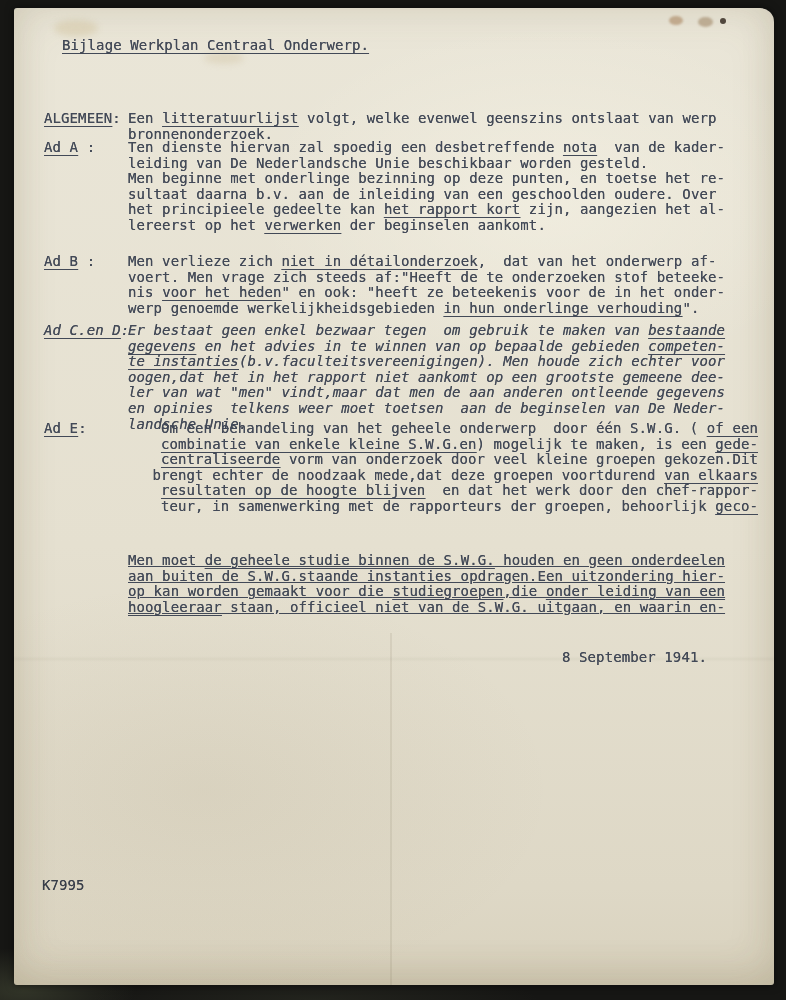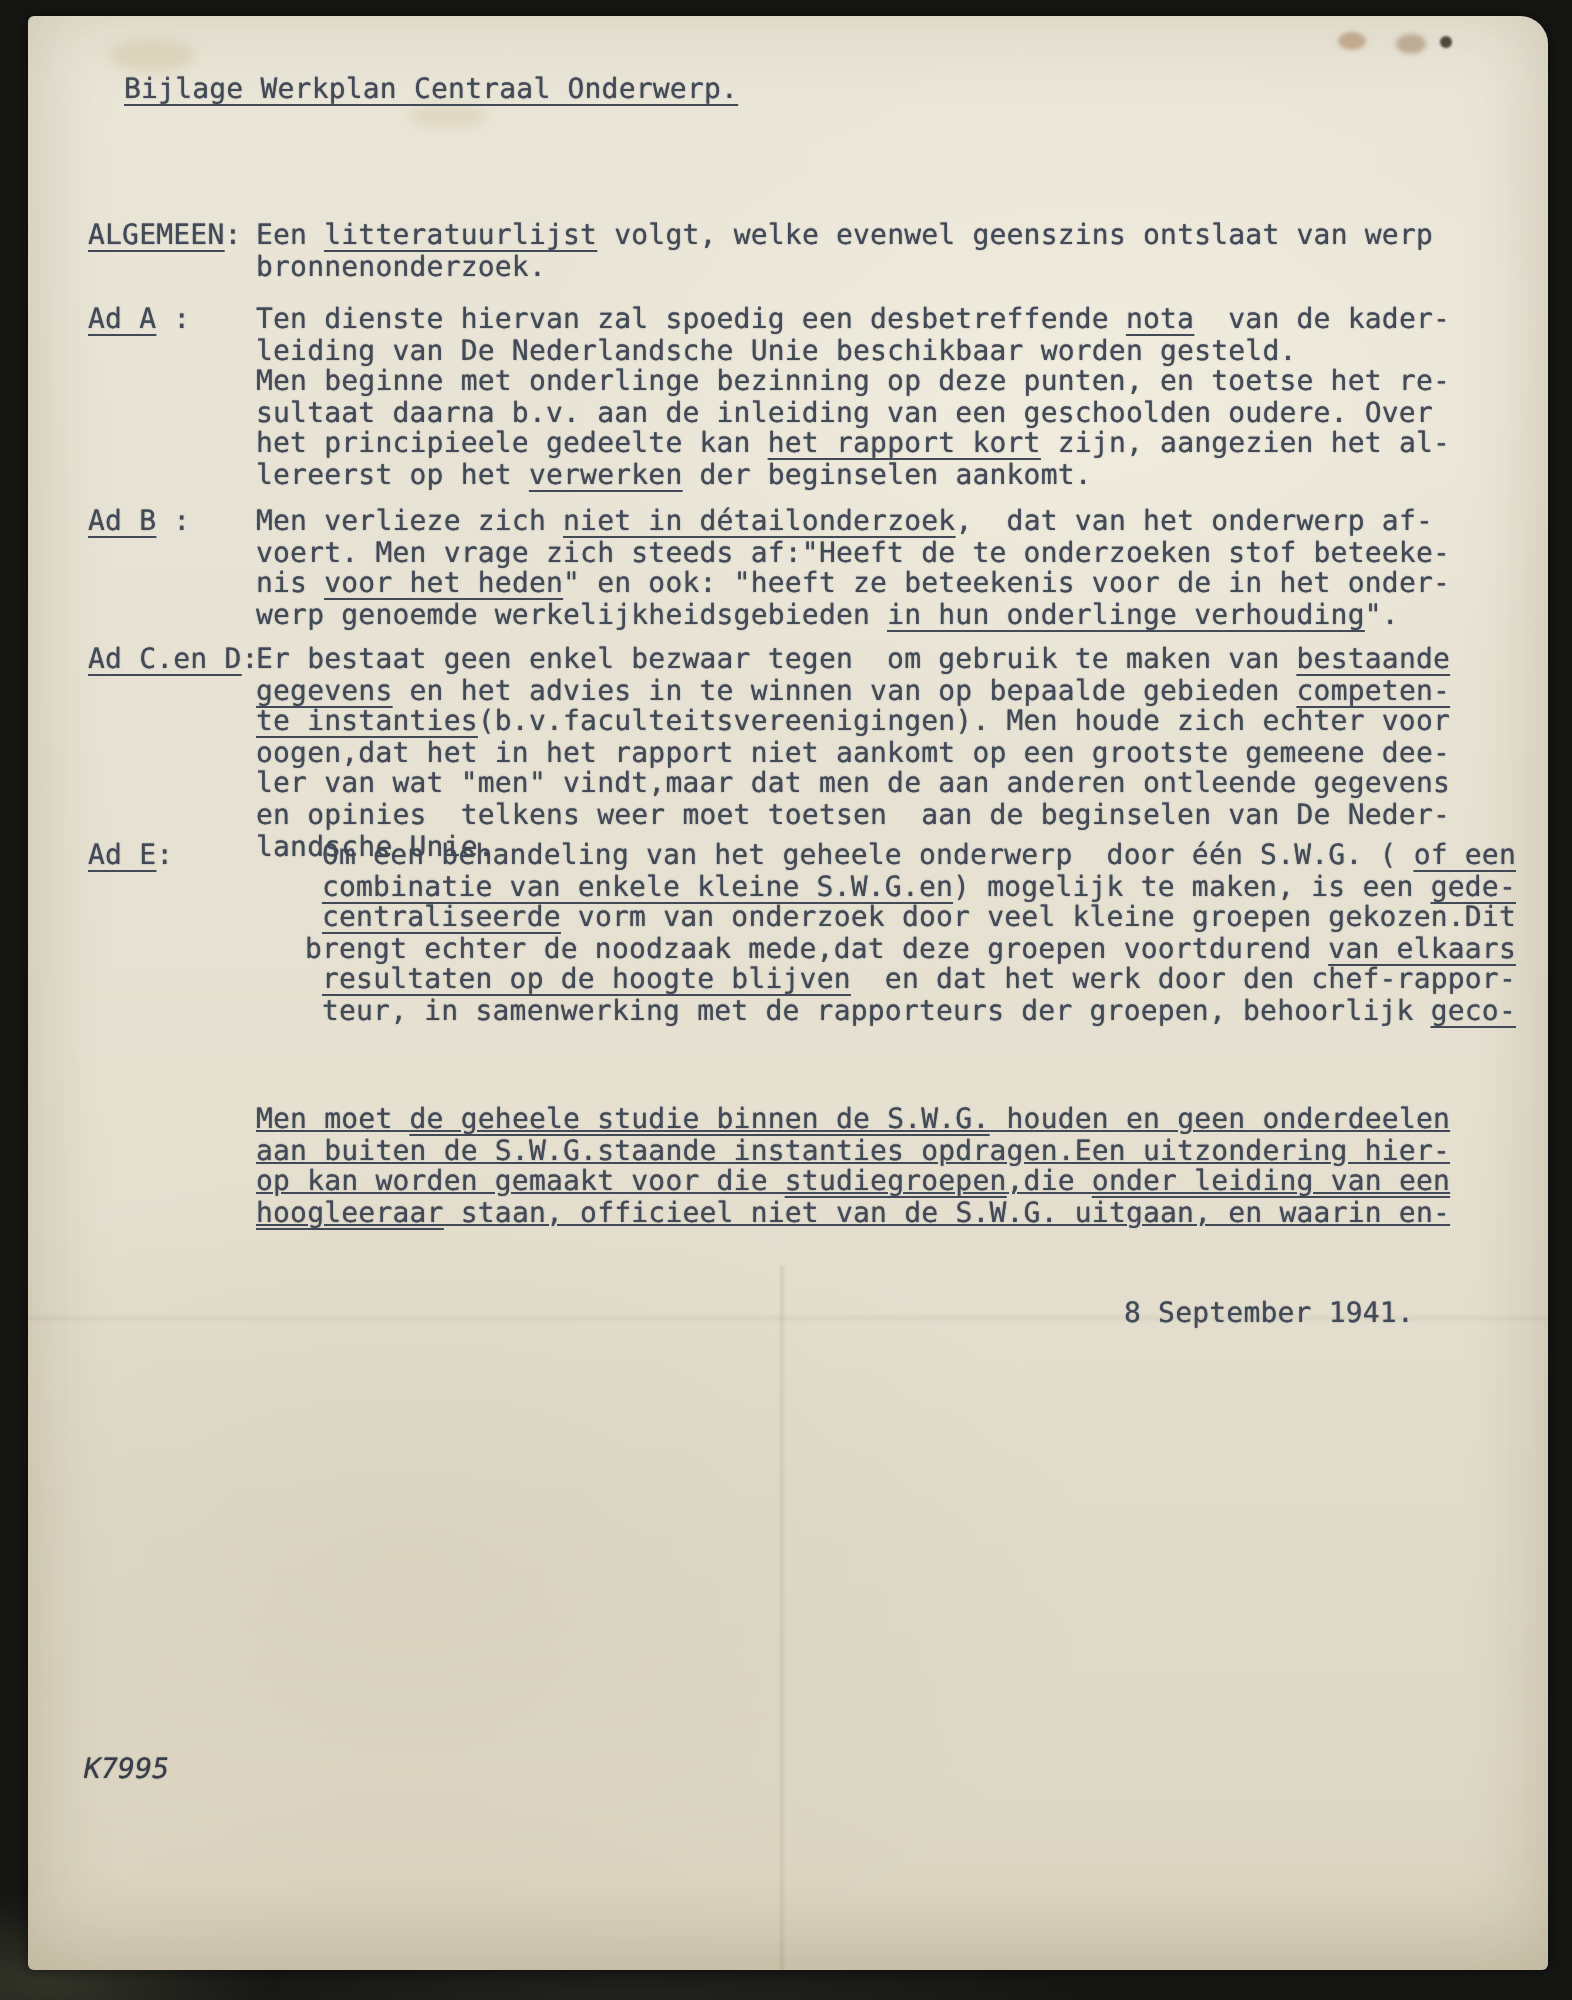--- a/index.html
+++ b/index.html
@@ -22,21 +22,21 @@
     color:#424957;
     font-size:14px;line-height:15.6px;letter-spacing:0.1px;
     text-shadow:0 0 0.6px rgba(62,68,82,0.85);
   }
   .line{white-space:pre;}
   .label{position:absolute;left:-84px;top:0;white-space:pre;}
   .block{position:absolute;left:114px;width:630px;}
   .u{text-decoration:underline;text-underline-offset:3px;text-decoration-thickness:1px;}
   #doc-title{position:absolute;left:48px;top:30px;white-space:pre;}
   #doc-date{position:absolute;left:548px;top:642px;white-space:pre;}
-  #doc-ref{position:absolute;left:28px;top:870px;white-space:pre;color:#383e49;font-style:italic;}
+  #doc-ref{position:absolute;left:28px;top:870px;white-space:pre;color:#383e49;}
   .stain{position:absolute;border-radius:50%;}
   .stain-a{left:655px;top:8px;width:14px;height:9px;background:rgba(150,105,60,0.45);filter:blur(1px);}
   .stain-b{left:684px;top:9px;width:15px;height:10px;background:rgba(130,95,55,0.40);filter:blur(1.2px);}
   .stain-c{left:706px;top:10px;width:6px;height:6px;background:rgba(55,45,35,0.85);filter:blur(0.4px);}
   .stain-d{left:40px;top:12px;width:44px;height:16px;background:rgba(200,180,130,0.30);filter:blur(3px);}
   .stain-e{left:190px;top:44px;width:40px;height:12px;background:rgba(195,175,130,0.25);filter:blur(3px);}
   .crease-v{position:absolute;left:376px;top:625px;width:2px;height:352px;background:rgba(100,85,55,0.10);filter:blur(0.6px);}
   .crease-h{position:absolute;left:0;top:650px;width:760px;height:2px;background:rgba(60,50,30,0.05);filter:blur(0.8px);}
 </style>
 </head>
@@ -51,37 +51,37 @@
     <div class="stain stain-e"></div>
     <div class="crease-v"></div>
     <div class="crease-h"></div>
     <div id="doc-title"><span class="u">Bijlage Werkplan Centraal Onderwerp.</span></div>
     <div id="doc-body">
         <div class="block" style="top: 103px;">
           <div class="label"><span class="u">ALGEMEEN</span><span class="">:</span></div>
           <div class="line"><span class="">Een </span><span class="u">litteratuurlijst</span><span class=""> volgt, welke evenwel geenszins ontslaat van werp</span></div>
           <div class="line"><span class="">bronnenonderzoek.</span></div>
         </div>
-        <div class="block" style="top: 145px;">
+        <div class="block" style="top: 132px;">
           <div class="label"><span class="u">Ad A</span><span class=""> :</span></div>
           <div class="line"><span class="">Ten dienste hiervan zal spoedig een desbetreffende </span><span class="u">nota</span><span class="">  van de kader-</span></div>
           <div class="line"><span class="">leiding van De Nederlandsche Unie beschikbaar worden gesteld.</span></div>
           <div class="line"><span class="">Men beginne met onderlinge bezinning op deze punten, en toetse het re-</span></div>
           <div class="line"><span class="">sultaat daarna b.v. aan de inleiding van een geschoolden oudere. Over</span></div>
           <div class="line"><span class="">het principieele gedeelte kan </span><span class="u">het rapport kort</span><span class=""> zijn, aangezien het al-</span></div>
           <div class="line"><span class="">lereerst op het </span><span class="u">verwerken</span><span class=""> der beginselen aankomt.</span></div>
         </div>
         <div class="block" style="top: 246px;">
           <div class="label"><span class="u">Ad B</span><span class=""> :</span></div>
           <div class="line"><span class="">Men verlieze zich </span><span class="u">niet in détailonderzoek</span><span class="">,  dat van het onderwerp af-</span></div>
           <div class="line"><span class="">voert. Men vrage zich steeds af:"Heeft de te onderzoeken stof beteeke-</span></div>
           <div class="line"><span class="">nis </span><span class="u">voor het heden</span><span class="">" en ook: "heeft ze beteekenis voor de in het onder-</span></div>
           <div class="line"><span class="">werp genoemde werkelijkheidsgebieden </span><span class="u">in hun onderlinge verhouding</span><span class="">".</span></div>
         </div>
-        <div class="block" style="top: 315px;">
+        <div class="block" style="top: 315px; font-style: italic;">
           <div class="label"><span class="u">Ad C.en D</span><span class="">:</span></div>
           <div class="line"><span class="">Er bestaat geen enkel bezwaar tegen  om gebruik te maken van </span><span class="u">bestaande</span></div>
           <div class="line"><span class="u">gegevens</span><span class=""> en het advies in te winnen van op bepaalde gebieden </span><span class="u">competen-</span></div>
           <div class="line"><span class="u">te instanties</span><span class="">(b.v.faculteitsvereenigingen). Men houde zich echter voor</span></div>
           <div class="line"><span class="">oogen,dat het in het rapport niet aankomt op een grootste gemeene dee-</span></div>
           <div class="line"><span class="">ler van wat "men" vindt,maar dat men de aan anderen ontleende gegevens</span></div>
           <div class="line"><span class="">en opinies  telkens weer moet toetsen  aan de beginselen van De Neder-</span></div>
           <div class="line"><span class="">landsche Unie.</span></div>
         </div>
         <div class="block" style="top: 413px; text-align: right;">

